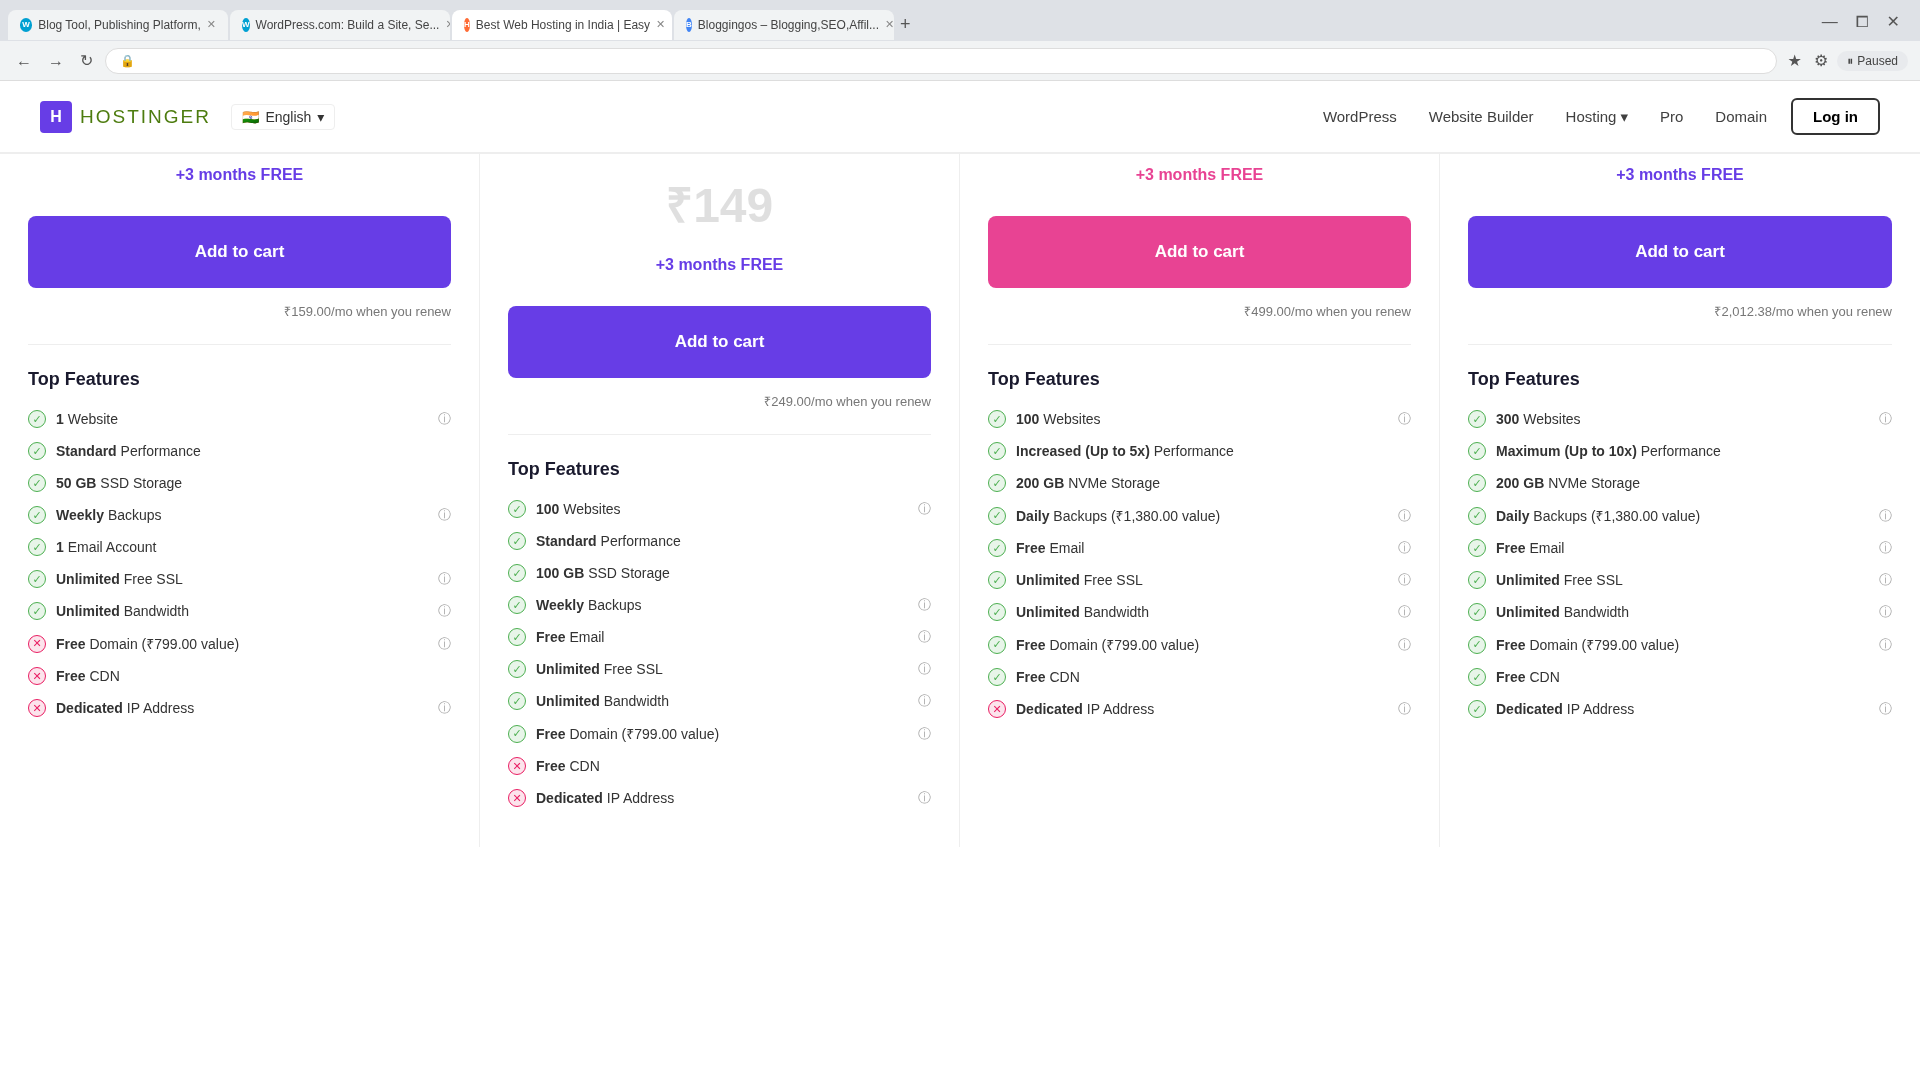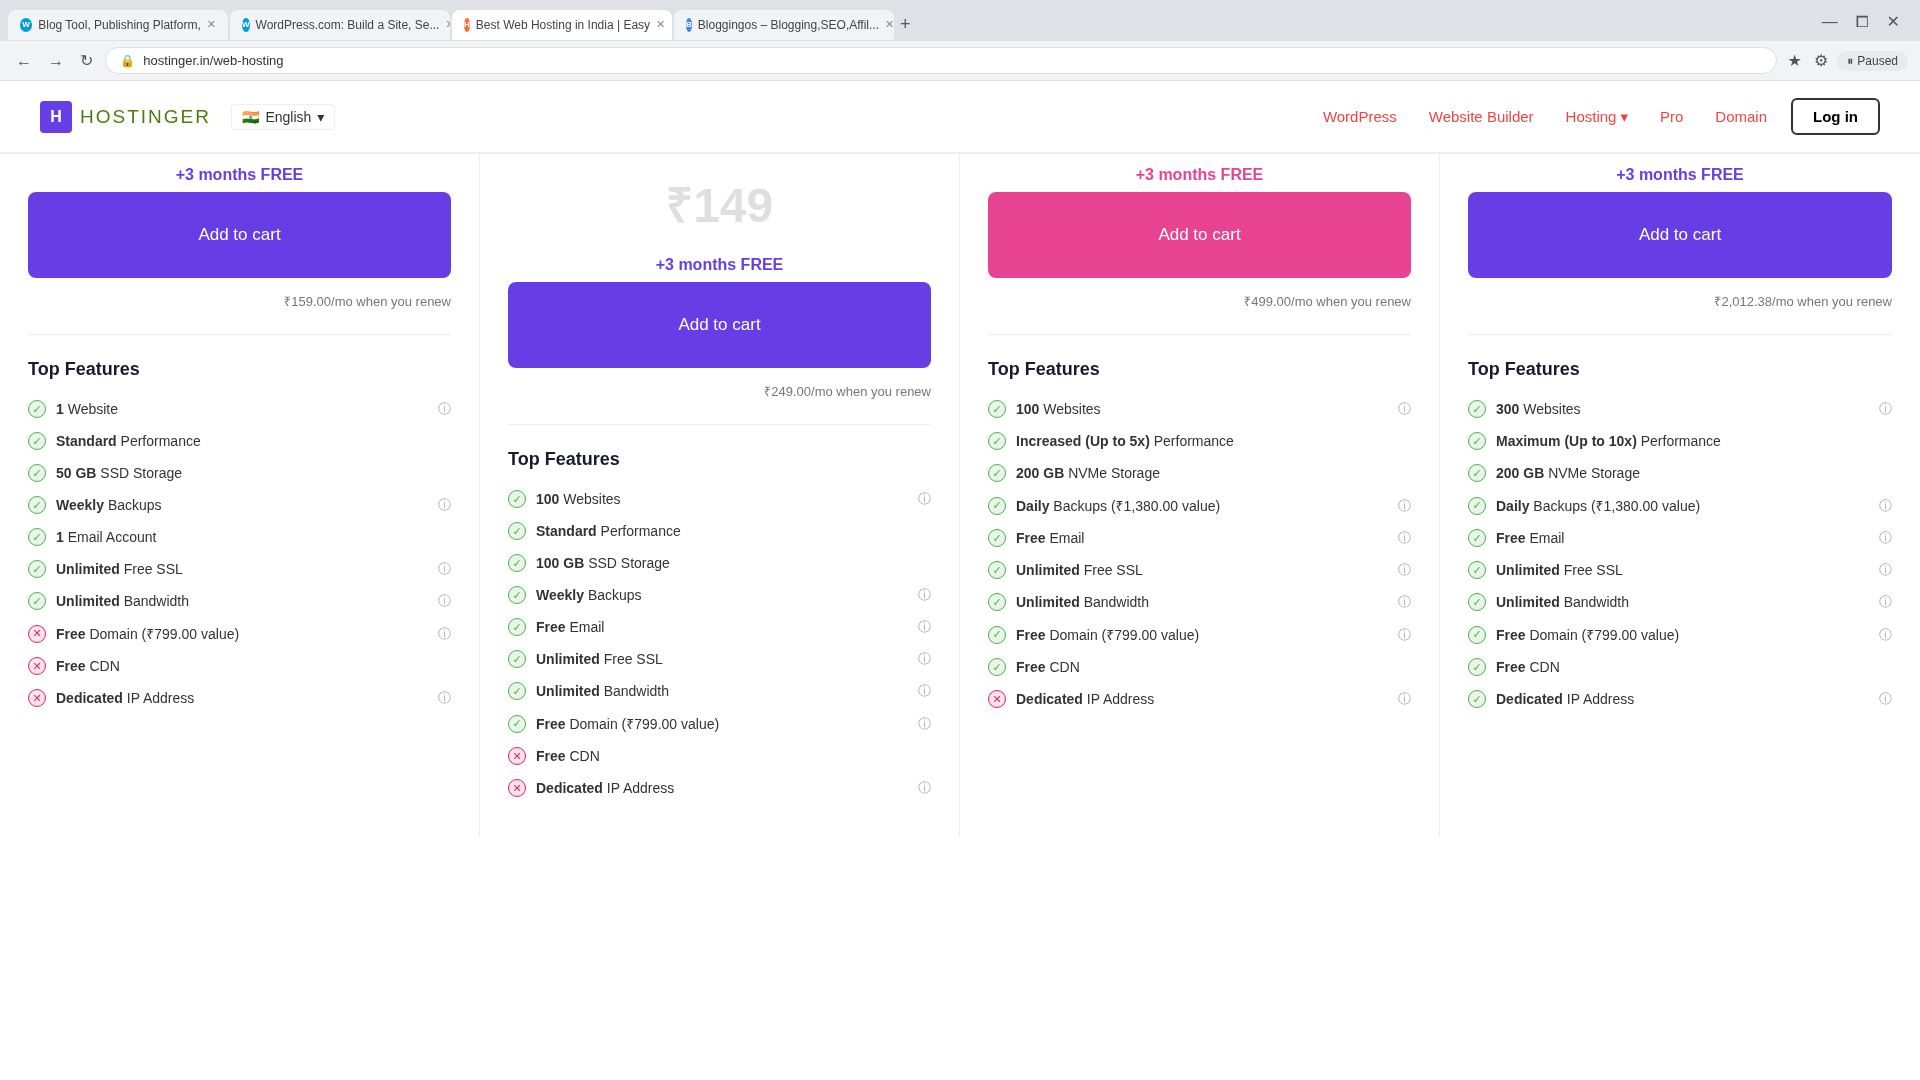--- a/index.html
+++ b/index.html
@@ -21,40 +21,40 @@
     .browser-action-btn { background: none; border: none; font-size: 16px; color: #555; cursor: pointer; padding: 3px; }
     .paused-badge { background: #e8eaed; border-radius: 12px; padding: 3px 10px; font-size: 12px; color: #444; display: flex; align-items: center; gap: 4px; }
 
     
     .site-header { display: flex; align-items: center; padding: 0 40px; height: 72px; border-bottom: 1px solid #eee; position: sticky; top: 0; background: #fff; z-index: 10; }
     .logo { display: flex; align-items: center; gap: 8px; margin-right: 20px; }
     .logo-icon { font-weight: 900; font-size: 22px; color: #673de6; background: #673de6; color: white; width: 32px; height: 32px; display: flex; align-items: center; justify-content: center; font-size: 16px; border-radius: 4px; }
     .logo-text { font-weight: 400; font-size: 19px; letter-spacing: 2px; color: #4d7c0f; text-transform: uppercase; }
     .lang-selector { display: flex; align-items: center; gap: 6px; margin-right: auto; padding: 4px 10px; border: 1px solid #eee; border-radius: 4px; cursor: pointer; font-size: 14px; }
     .main-nav { display: flex; align-items: center; gap: 32px; margin-right: 24px; }
-    .nav-item { font-size: 15px; color: #ef4444; cursor: pointer; text-decoration: none; display: flex; align-items: center; gap: 4px; }
+    .nav-item { font-size: 15px; color: #404040; cursor: pointer; text-decoration: none; display: flex; align-items: center; gap: 4px; }
     .login-btn { border: 2px solid #333; border-radius: 6px; padding: 8px 20px; font-size: 15px; font-weight: 600; cursor: pointer; background: none; }
 
     
     .content { padding: 0; }
     .plans-grid { display: grid; grid-template-columns: repeat(4, 1fr); gap: 0; border-top: 1px solid #eee; }
     .plan-col { padding: 0 28px 40px; border-right: 1px solid #eee; }
     .plan-col:last-child { border-right: none; }
 
     
     .price-area { height: 90px; display: flex; align-items: flex-end; justify-content: center; padding-bottom: 8px; overflow: hidden; }
     .price-text { font-size: 48px; font-weight: 800; color: #333; opacity: 0.15; }
 
     
-    .free-months { text-align: center; padding: 12px 0 8px; }
+    .free-months { text-align: center; padding: 12px 0 32px; }
     .free-months-text { color: #673de6; font-size: 16px; font-weight: 600; }
     .free-months-text.pink { color: #e84393; }
 
     
-    .cta-btn { width: 100%; padding: 33px; border-radius: 8px; border: none; font-size: 17px; font-weight: 400; cursor: pointer; margin-bottom: 14px; }
+    .cta-btn { width: 100%; padding: 26px; border-radius: 8px; border: none; font-size: 17px; font-weight: 700; cursor: pointer; margin-bottom: 14px; }
     .cta-purple { background: #673de6; color: white; }
     .cta-pink { background: #e84393; color: white; }
 
     
     .renew-text { text-align: right; font-size: 13px; color: #777; margin-bottom: 24px; }
 
     
     .divider { border: none; border-top: 1px solid #eee; margin: 8px 0 24px; }
 
     
@@ -106,21 +106,20 @@
       <button class="nav-btn">⧠</button>
       <button class="nav-btn">✕</button>
     </div>
   </div>
   <div class="address-bar">
     <button class="nav-btn">←</button>
     <button class="nav-btn">→</button>
     <button class="nav-btn">↻</button>
     <div class="url-bar">
       <span class="lock-icon">🔒</span>
-      <span class="url-text">hostinger.in/web-hosting</span>
     </div>
     <div class="browser-actions">
       <button class="browser-action-btn">★</button>
       <button class="browser-action-btn">⚙</button>
       <div class="paused-badge">
         <span>⏸</span>
         <span>Paused</span>
       </div>
     </div>
   </div>

